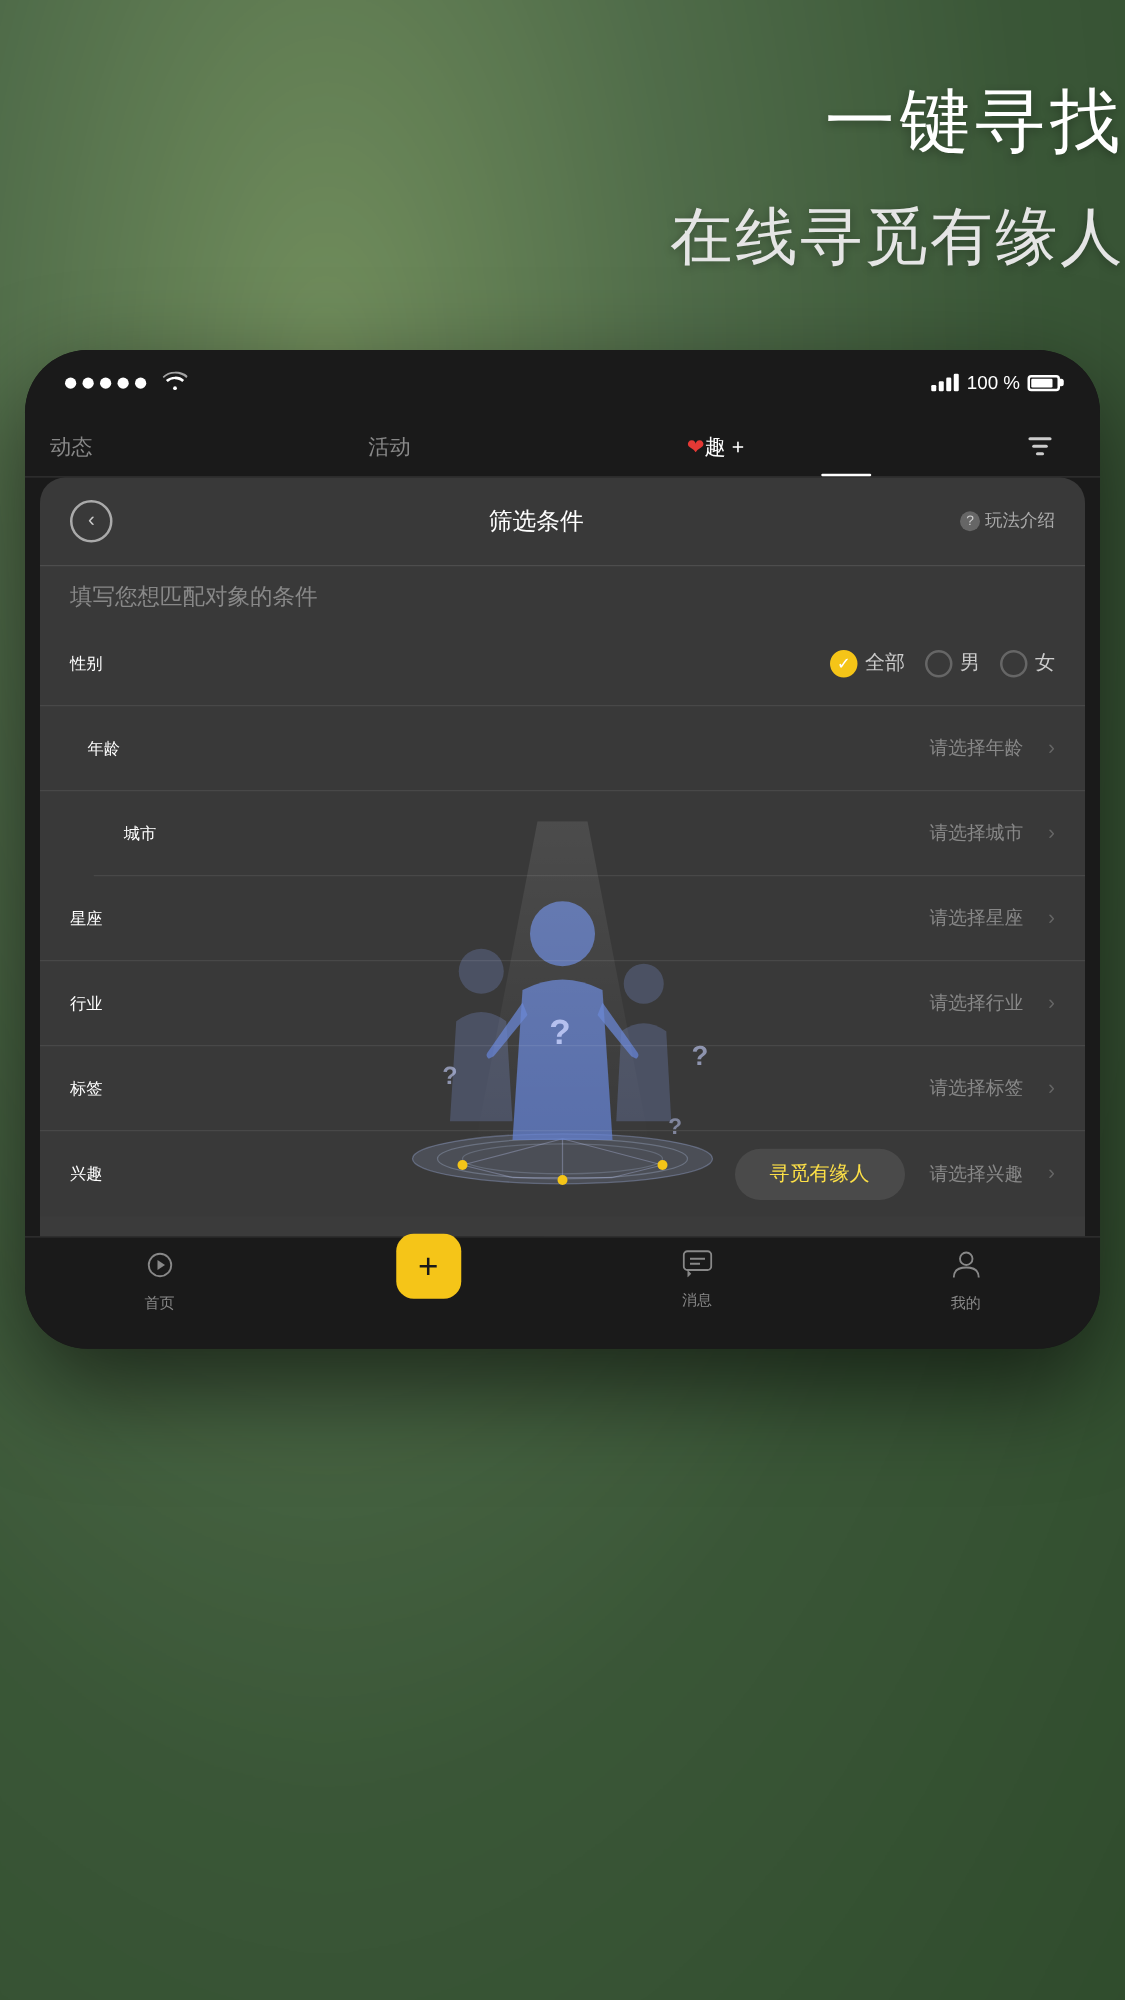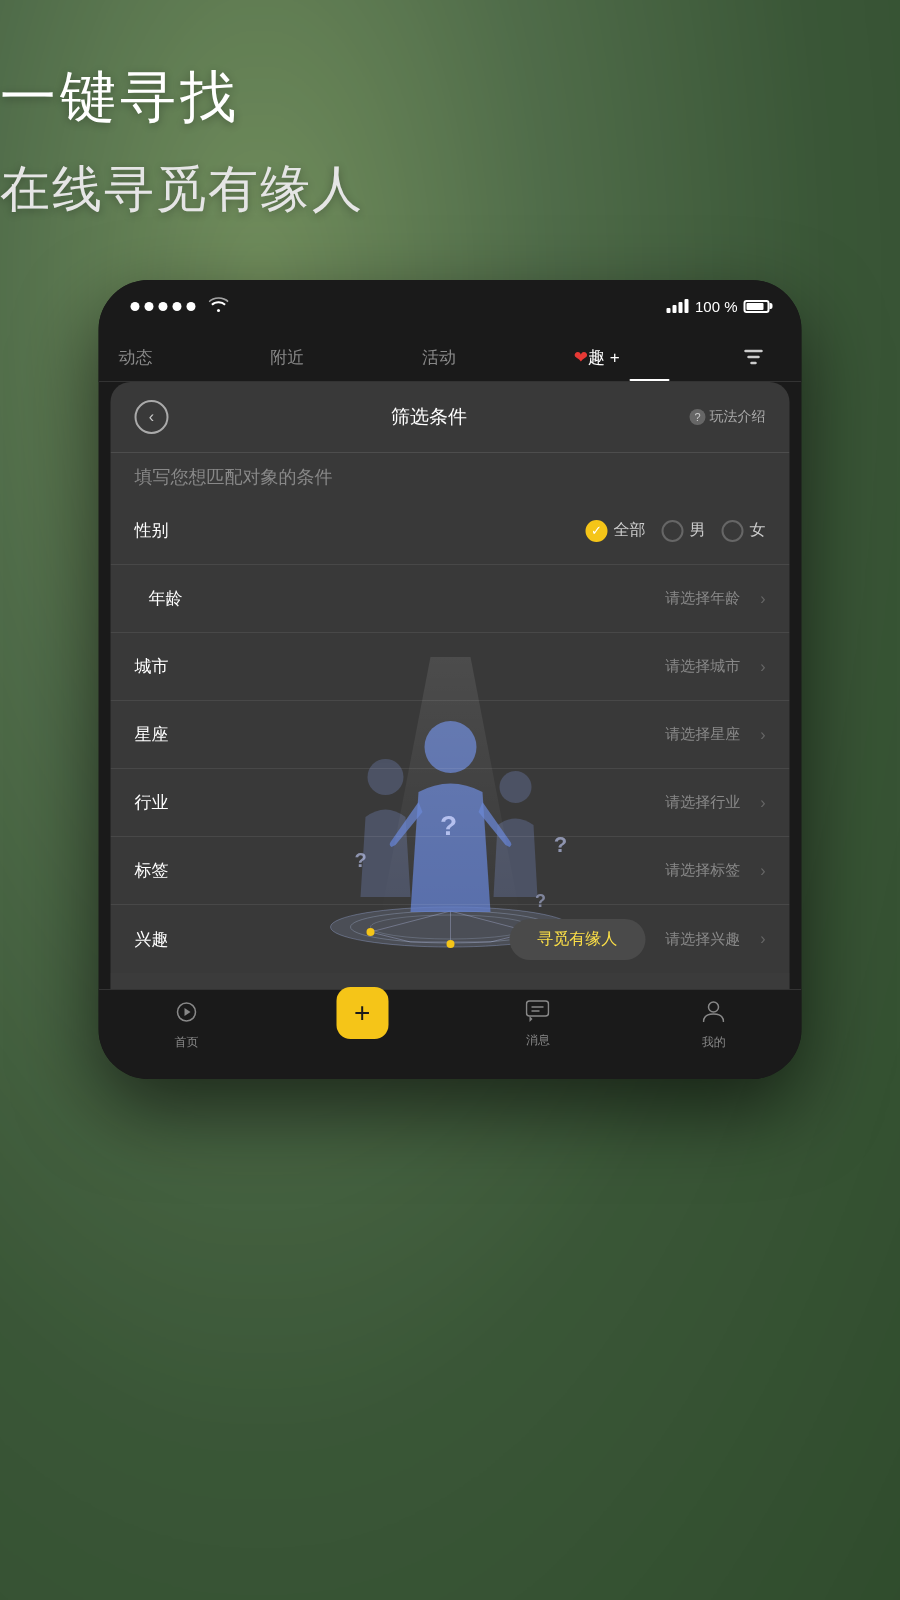--- a/index.html
+++ b/index.html
@@ -25,21 +25,21 @@
       top: 0; left: 0; right: 0; bottom: 0;
       background: rgba(60, 80, 50, 0.3);
     }
 
     
     .hero-text {
       position: absolute;
       top: 0;
       left: 0; right: 0;
       padding-top: 60px;
-      text-align: left;
+      text-align: right;
       z-index: 2;
     }
     .hero-line1 {
       font-size: 56px;
       font-weight: 300;
       color: #ffffff;
       letter-spacing: 4px;
       text-shadow: 0 2px 8px rgba(0,0,0,0.3);
       margin-bottom: 20px;
     }
@@ -50,21 +50,21 @@
       letter-spacing: 2px;
       text-shadow: 0 2px 8px rgba(0,0,0,0.3);
     }
 
     
     .phone-frame {
       position: absolute;
       top: 280px;
       left: 50%;
       transform: translateX(-50%);
-      width: 703px;
+      width: 860px;
       background: #1a1a1a;
       border-radius: 50px;
       overflow: hidden;
       box-shadow: 0 30px 80px rgba(0,0,0,0.6);
       z-index: 5;
     }
 
     
     .status-bar {
       background: #1a1a1a;
@@ -212,21 +212,21 @@
     .form-row {
       display: flex;
       align-items: center;
       padding: 0 24px;
       min-height: 68px;
       border-bottom: 1px solid rgba(255,255,255,0.08);
       position: relative;
     }
     .row-label {
       color: #fff;
-      font-size: 17px;
+      font-size: 13px;
       min-width: 50px;
     }
     .row-content {
       flex: 1;
       display: flex;
       align-items: center;
       justify-content: flex-end;
       gap: 20px;
     }
     .row-placeholder {
@@ -400,23 +400,20 @@
       <span class="battery-pct">100 %</span>
       <div class="battery-icon">
         <div class="battery-fill"></div>
       </div>
     </div>
   </div>
 
   <div class="app-tabs">
     <div class="app-tab">
       <span>动态</span>
-    </div>
-    <div class="app-tab">
-      <span>附近</span>
     </div>
     <div class="app-tab">
       <span>活动</span>
     </div>
     <div class="app-tab active">
       <span style="color:#e53935">❤</span><span>趣 +</span>
     </div>
     <div class="filter-btn">
       <svg width="24" height="24" viewBox="0 0 24 24" fill="none" stroke="#ccc" stroke-width="2.5" stroke-linecap="round">
         <line x1="4" y1="6" x2="20" y2="6"></line>
@@ -522,21 +519,21 @@
       </div>
 
       <div class="form-row" style="z-index:2; position:relative;padding-left:38px;">
         <span class="row-label">年龄</span>
         <div class="row-content">
           <span class="row-placeholder">请选择年龄</span>
           <span class="row-chevron">›</span>
         </div>
       </div>
 
-      <div class="form-row" style="z-index:2; position:relative;">
+      <div class="form-row" style="z-index:2; position:relative;margin-left:43px;">
         <span class="row-label">城市</span>
         <div class="row-content">
           <span class="row-placeholder">请选择城市</span>
           <span class="row-chevron">›</span>
         </div>
       </div>
 
       <div class="form-row" style="z-index:2; position:relative;">
         <span class="row-label">星座</span>
         <div class="row-content">

